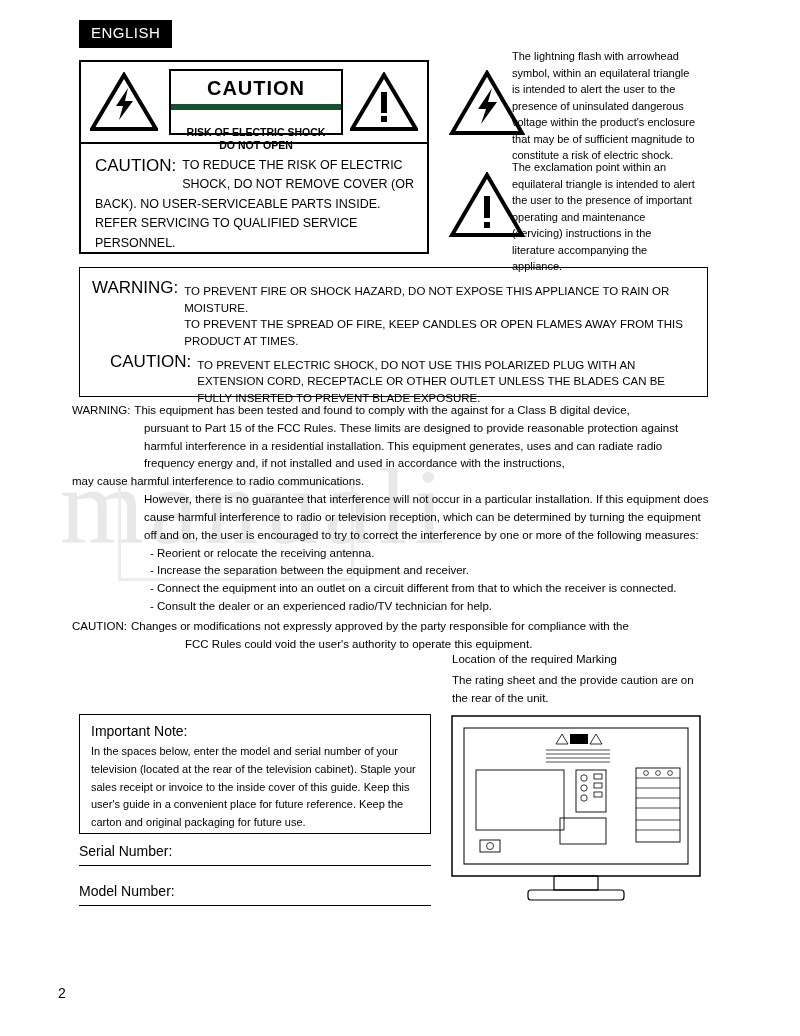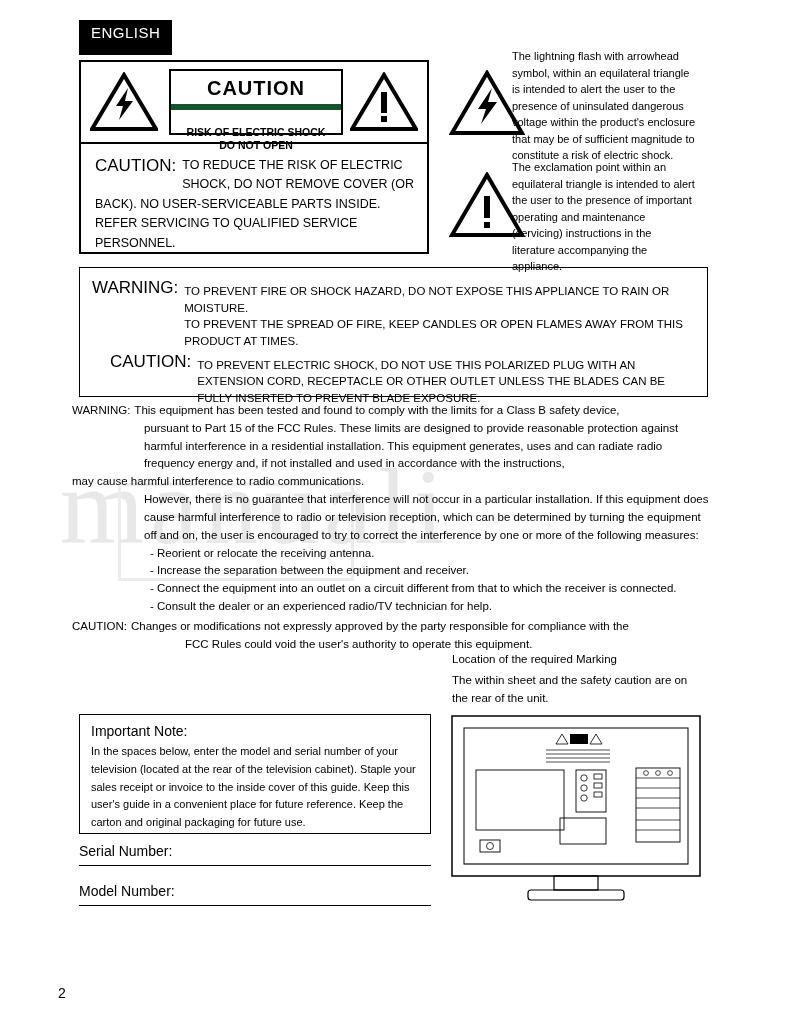--- a/index.html
+++ b/index.html
@@ -50,21 +50,21 @@
   .content { position: relative; z-index: 2; }
 
   
   .lang-tag {
     position: absolute;
     left: 79px;
     top: 20px;
     background: #000;
     color: #fff;
     font-size: 15px;
-    padding: 4px 12px 14px 12px;
+    padding: 4px 12px 7px 12px;
     letter-spacing: 0.5px;
   }
 
   
   .caution-box {
     position: absolute;
     left: 79px;
     top: 60px;
     width: 350px;
     height: 194px;
@@ -310,39 +310,39 @@
       </div>
       <div class="wrow">
         <div class="wlabel indent">CAUTION:</div>
         <div class="wtext">TO PREVENT ELECTRIC SHOCK, DO NOT USE THIS POLARIZED PLUG WITH AN EXTENSION CORD, RECEPTACLE OR OTHER OUTLET UNLESS THE BLADES CAN BE FULLY INSERTED TO PREVENT BLADE EXPOSURE.</div>
       </div>
     </div>
 
     <div class="fcc">
       <div class="hang">
         <span class="lab">WARNING:</span>
-        <span style="margin-left:4px;">This equipment has been tested and found to comply with the limits for a Class B safety device,</span>
+        <span style="margin-left:4px;">This equipment has been tested and found to comply with the against for a Class B digital device,</span>
       </div>
       <div class="ind1">pursuant to Part 15 of the FCC Rules. These limits are designed to provide reasonable protection against harmful interference in a residential installation. This equipment generates, uses and can radiate radio frequency energy and, if not installed and used in accordance with the instructions,</div>
       <div>may cause harmful interference to radio communications.</div>
       <div class="ind3" style="margin-left:72px;">However, there is no guarantee that interference will not occur in a particular installation. If this equipment does cause harmful interference to radio or television reception, which can be determined by turning the equipment off and on, the user is encouraged to try to correct the interference by one or more of the following measures:</div>
       <div class="bullets">- Reorient or relocate the receiving antenna.</div>
       <div class="bullets">- Increase the separation between the equipment and receiver.</div>
       <div class="bullets">- Connect the equipment into an outlet on a circuit different from that to which the receiver is connected.</div>
       <div class="bullets">- Consult the dealer or an experienced radio/TV technician for help.</div>
       <div class="hang" style="margin-top:2px;">
         <span class="lab">CAUTION:</span>
         <span style="margin-left:4px;">Changes or modifications not expressly approved by the party responsible for compliance with the</span>
       </div>
       <div style="margin-left:86px;padding-left:27px;">FCC Rules could void the user's authority to operate this equipment.</div>
     </div>
 
     <div class="marking">
       <div class="mk-title">Location of the required Marking</div>
-      <div>The within sheet and the safety caution are on the rear of the unit.</div>
+      <div>The rating sheet and the provide caution are on the rear of the unit.</div>
     </div>
 
     <div class="note-box">
       <div class="note-title">Important Note:</div>
       <div class="note-text">In the spaces below, enter the model and serial number of your television (located at the rear of the television cabinet). Staple your sales receipt or invoice to the inside cover of this guide. Keep this user's guide in a convenient place for future reference. Keep the carton and original packaging for future use.</div>
     </div>
 
     <div class="field field-serial">
       <span>Serial Number:</span>
       <span></span>

